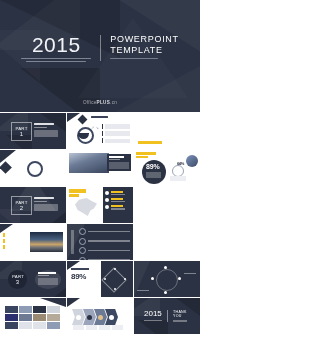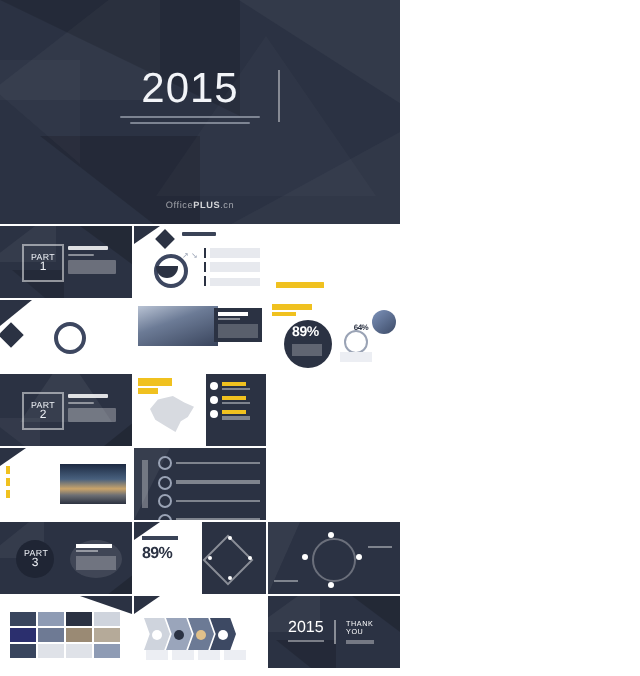--- a/index.html
+++ b/index.html
@@ -98,20 +98,27 @@
 
     <div class="hero-inner">
       <div class="year-box">
         <div class="year">2015</div>
         <div class="year-sub" style="color:#cdd4e0;width:70px;">
           <i class="mt" style="height:1.4px;width:70px;"></i>
           <i class="mt" style="height:1.4px;width:60px;margin-left:5px;"></i>
         </div>
       </div>
       <div class="rule"></div>
+      <div class="title-box">
+        <div class="t-main">POWERPOINT</div>
+        <div class="t-main">TEMPLATE</div>
+        <div class="t-sub" style="color:#b9c2d2;">
+          <i class="mt" style="height:1.2px;width:48px;"></i>
+        </div>
+      </div>
     </div>
 
     <div class="brand">
       <span>Office</span><b>PLUS</b><span>.cn</span>
     </div>
   </div>
 
   <div class="grid">
 
     <div class="cell dk">

